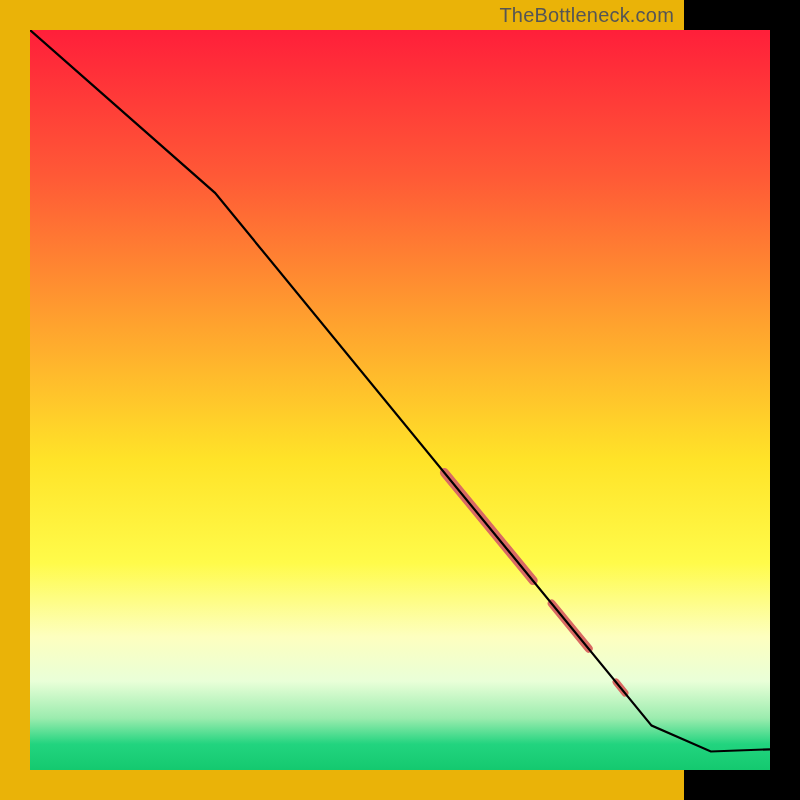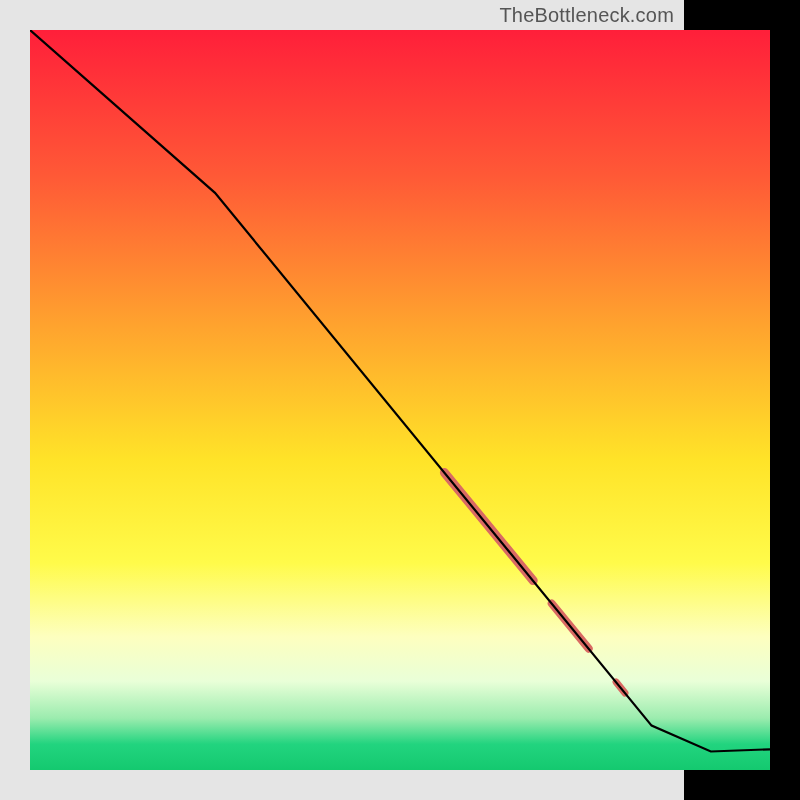--- a/index.html
+++ b/index.html
@@ -8,21 +8,21 @@
     width: 800px;
     height: 800px;
     overflow: hidden;
     background: #000;
     font-family: Arial, Helvetica, sans-serif;
   }
   .frame {
     position: relative;
     width: 684px;
     height: 800px;
-    background: #e5e5e5;
+    background: #eab308;
   }
   .watermark {
     position: absolute;
     top: 4px;
     right: 10px;
     color: #555;
     font-size: 20px;
     font-weight: 500;
     letter-spacing: 0.2px;
     user-select: none;

